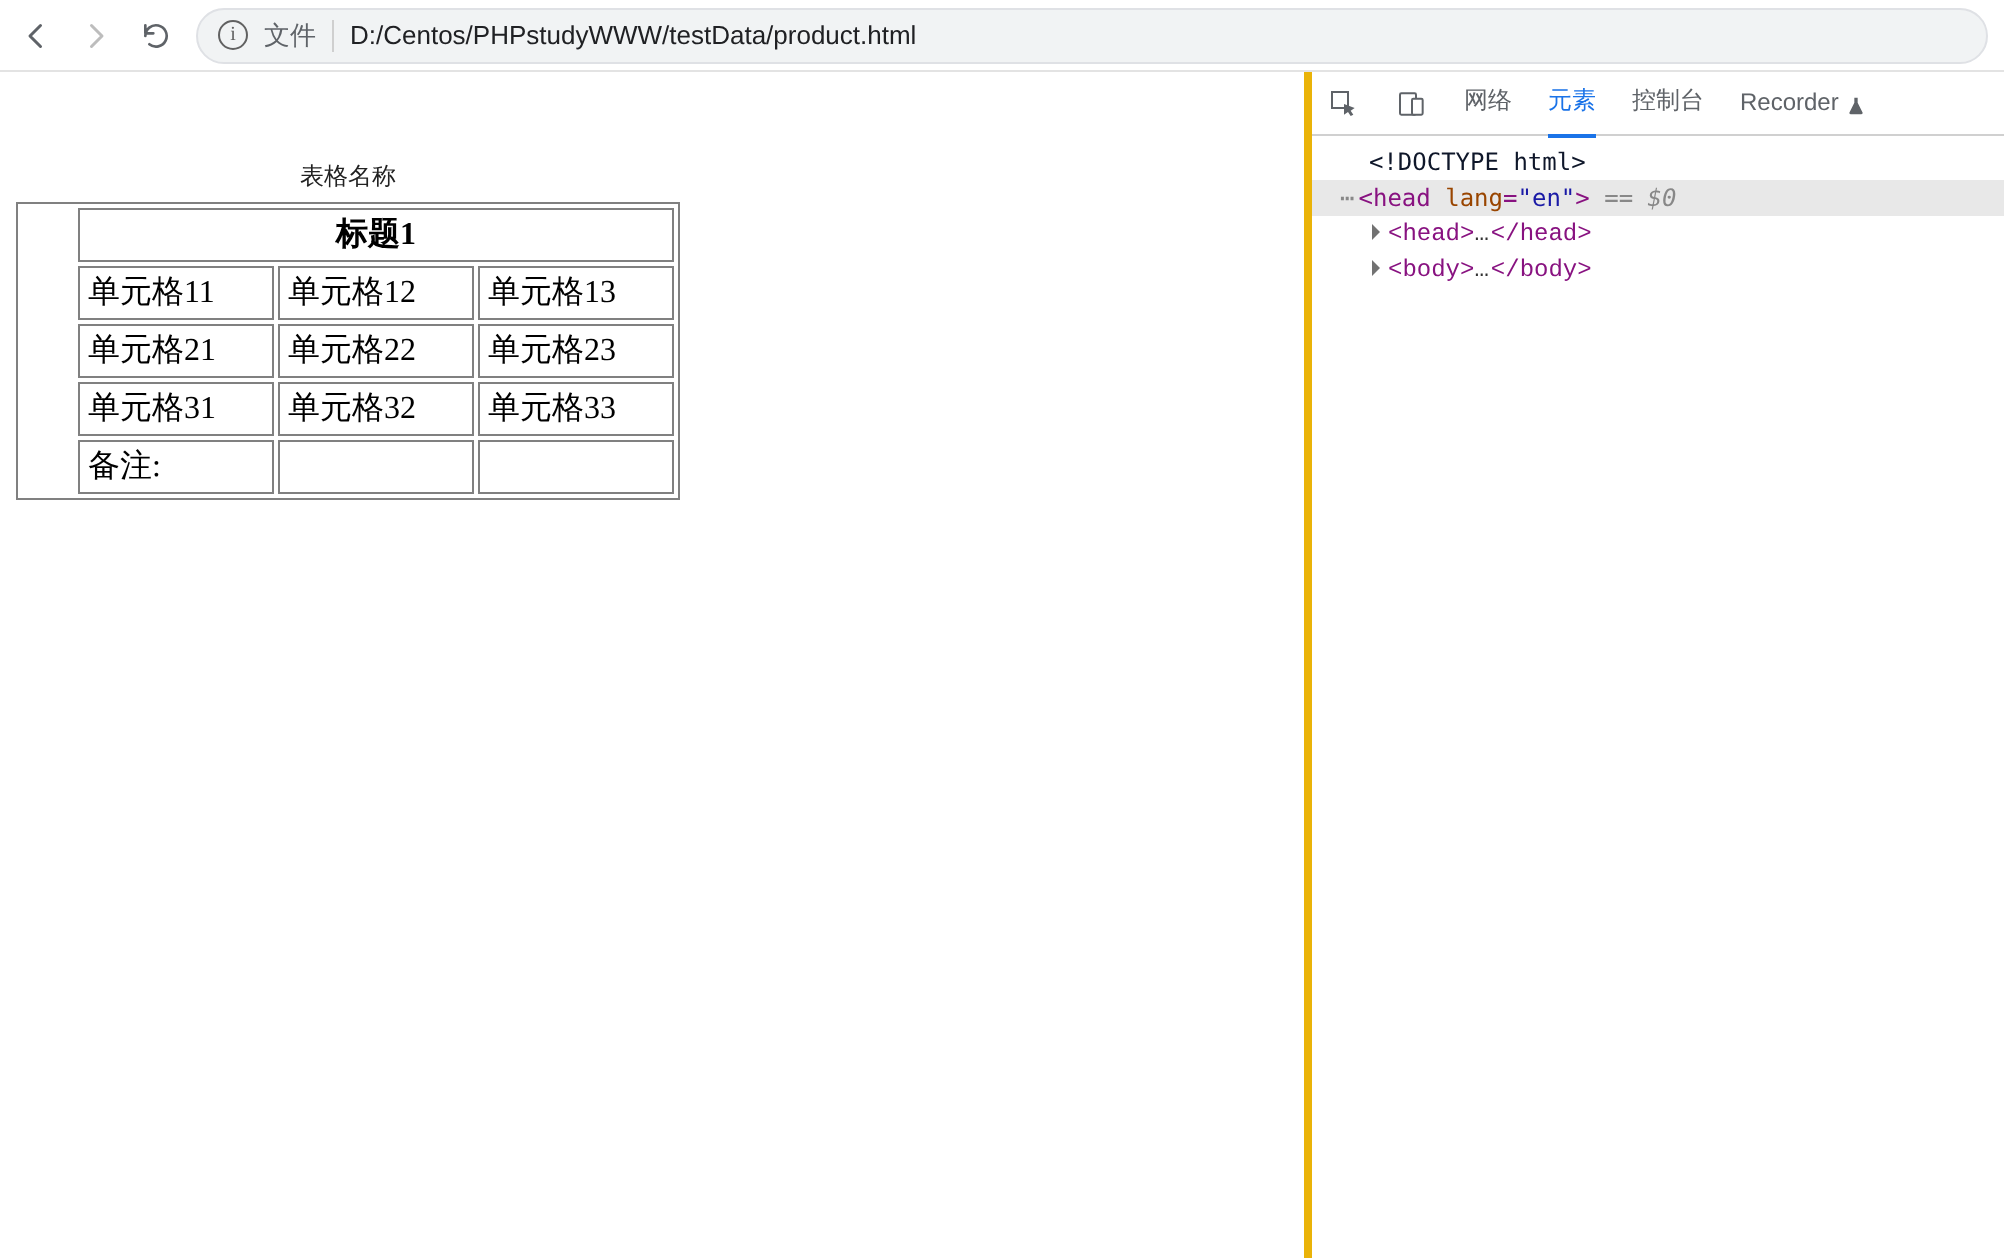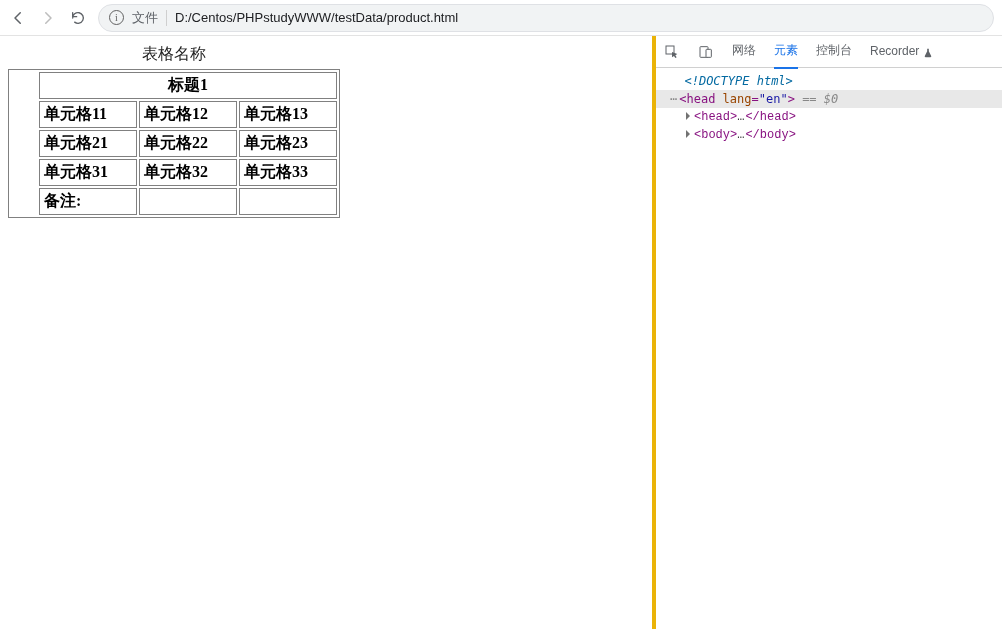--- a/index.html
+++ b/index.html
@@ -80,36 +80,37 @@
       flex: 1;
       padding: 8px;
       overflow: auto;
       font-family: SimSun, "宋体", serif;
       font-size: 16px;
     }
     .page .caption {
       width: 332px;
       text-align: center;
       margin-bottom: 0px;
-      font-size: 16px;
+      font-size: 12px;
       color: #222;
+      margin-top: 36px;
     }
     table.demo {
       border: 1px solid #808080;
       border-collapse: separate;
       border-spacing: 2px;
       width: 332px;
       margin-top: 4px;
       padding-left: 28px;
     }
     table.demo th, table.demo td {
       border: 1px solid #808080;
       padding: 2px 4px;
       text-align: left;
-      font-weight: bold;
+      font-weight: normal;
       height: 26px;
     }
     table.demo th.header {
       text-align: center;
       font-weight: bold;
     }
     
     .devtools {
       width: 350px;
       border-left: 4px solid #eab308;
@@ -163,21 +164,21 @@
       white-space: nowrap;
     }
     .dom-line.selected {
       background: #e8e8e8;
     }
     .indent1 { padding-left: 30px; font-family: Liberation Mono, monospace; }
     .indent1b { padding-left: 20px; }
     .tag { color: #881280; }
     .attr-name { color: #994500; }
     .attr-val { color: #1a1aa6; }
-    .comment { color: #0369a1; font-style: italic; }
+    .comment { color: #0f172a; }
     .collapsed-dots { letter-spacing: 1px; color: #333;}
     .eq0 { color: #888; font-style: italic;}
     .tri {
       display: inline-block;
       width: 0; height: 0;
       border-left: 4px solid #727272;
       border-top: 4px solid transparent;
       border-bottom: 4px solid transparent;
       margin-right: 4px;
       position: relative;

